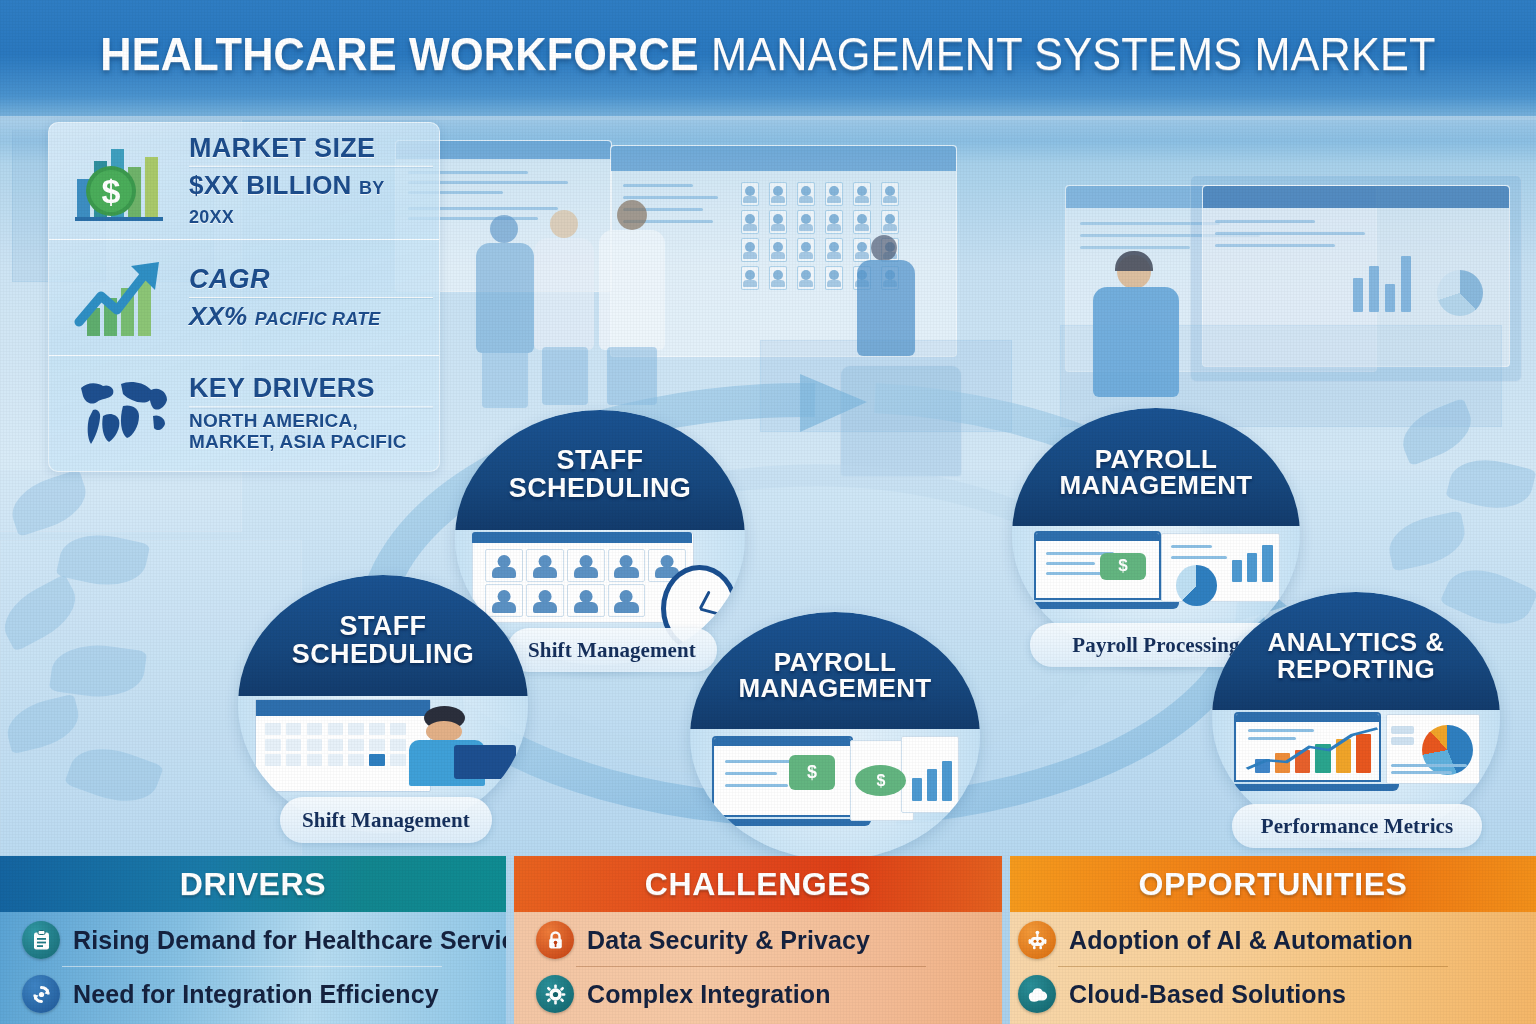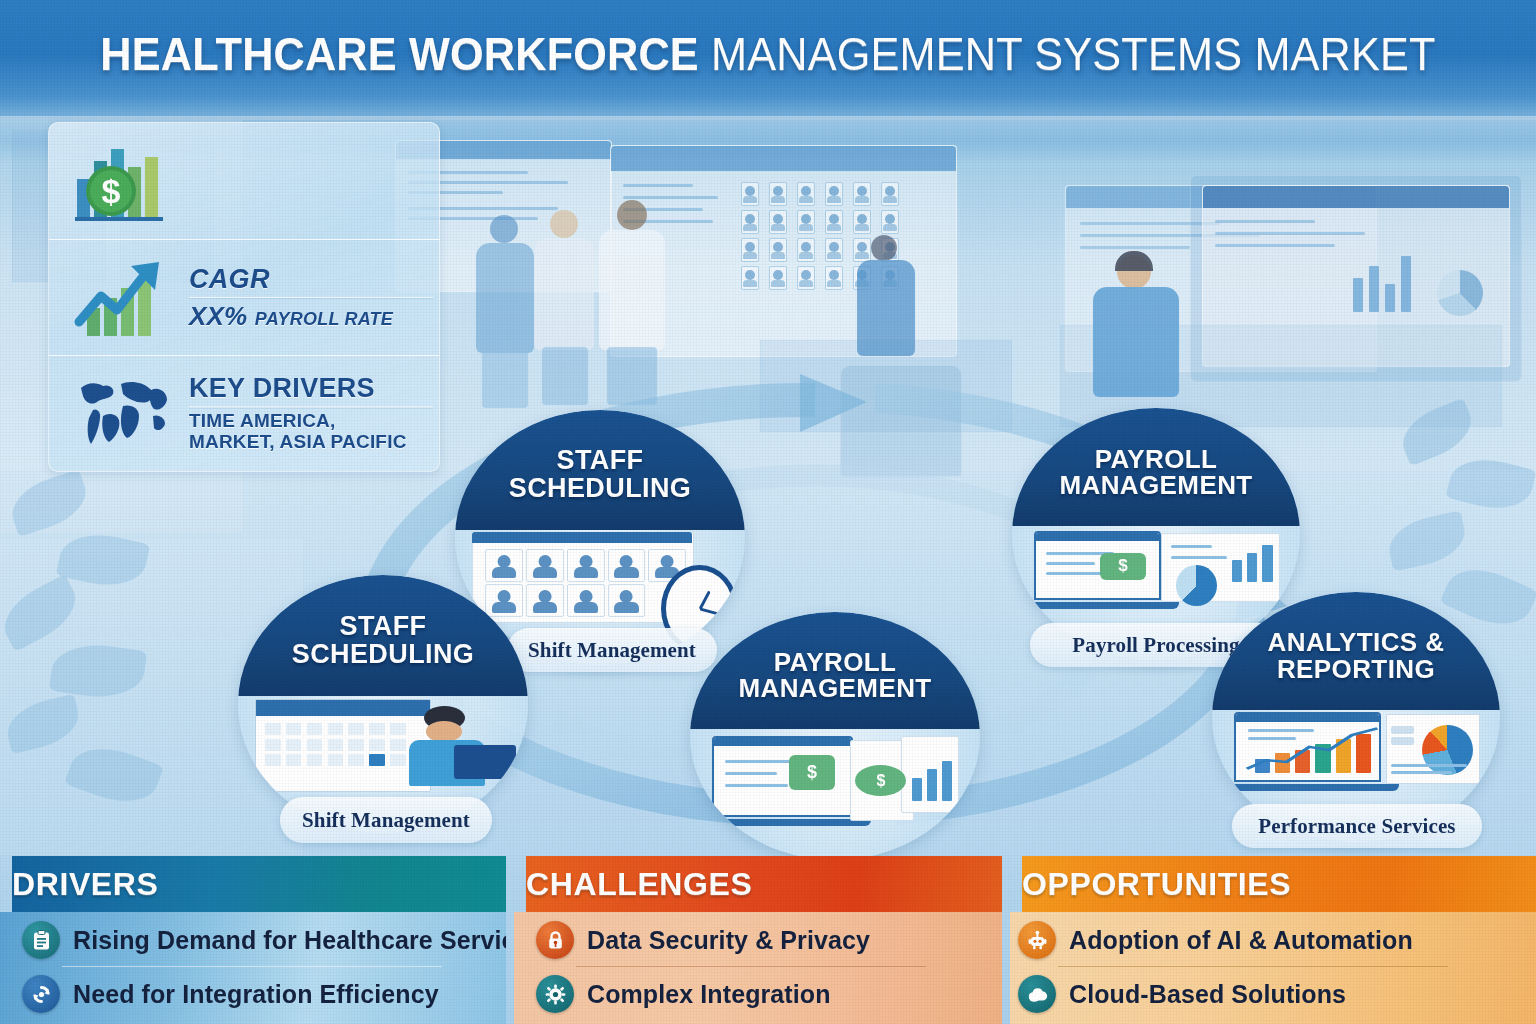--- a/index.html
+++ b/index.html
@@ -134,22 +134,22 @@
   .avatar b{position:absolute;left:16%;bottom:10%;width:68%;height:34%;border-radius:6px 6px 2px 2px;background:#5c92c4;}
   .cal{position:absolute;background:#fff;border:1px solid #bed6ea;border-radius:2px;}
   .cal .hd{position:absolute;left:0;top:0;right:0;height:18%;background:#2e6fae;}
   .calcell{position:absolute;background:#e7f1f9;border-radius:1px;}
   .pie{position:absolute;border-radius:50%;}
 
   
   .bottom{position:absolute;left:0;top:856px;width:1536px;height:168px;}
   .bp{position:absolute;top:0;height:168px;overflow:hidden;}
   .bp-head{
-    position:absolute;left:12px;top:0;width:100%;height:56px;
-    display:flex;align-items:center;
+    position:absolute;left:0;top:0;width:100%;height:56px;
+    display:flex;align-items:center;justify-content:center;
   }
   .bp-head span{
     color:#fff;font-family:"Liberation Sans Narrow","Liberation Sans",sans-serif;
     font-weight:bold;font-size:32px;letter-spacing:.6px;
     text-shadow:0 2px 3px rgba(0,0,0,.28),0 1px 0 rgba(255,255,255,.25);
   }
   .bp-body{position:absolute;left:0;top:56px;width:100%;height:112px;}
   .bitem{position:absolute;left:0;width:100%;height:52px;display:flex;align-items:center;}
   .bicon{
     position:relative;flex:0 0 auto;width:38px;height:38px;border-radius:50%;
@@ -393,39 +393,47 @@
           <rect x="21" y="22" width="13" height="58" fill="#2f8f9e"></rect>
           <rect x="38" y="10" width="13" height="70" fill="#3f9fbf"></rect>
           <rect x="55" y="28" width="13" height="52" fill="#6fb36a"></rect>
           <rect x="72" y="18" width="13" height="62" fill="#a9c96a"></rect>
           <rect x="2" y="78" width="88" height="4" fill="#2a6fa8"></rect>
           <circle cx="38" cy="52" r="25" fill="#3c9a4e"></circle>
           <circle cx="38" cy="52" r="21" fill="#4aad5a"></circle>
           <text x="38" y="64" font-family="Liberation Sans, sans-serif" font-size="34" font-weight="bold" fill="#ffffff" text-anchor="middle">$</text>
         </svg>
       </div>
+      <div class="stat-txt">
+        <div class="stat-h">MARKET SIZE</div>
+        <div class="stat-sep"></div>
+        <div class="stat-v">
+          <span>$XX BILLION</span>
+          <small>BY 20XX</small>
+        </div>
+      </div>
     </div>
 
     <div class="stat-row" style="top:116px;font-style:italic;">
       <div class="stat-ico">
         <svg viewBox="0 0 100 84" width="100" height="84">
           <rect x="14" y="52" width="13" height="28" fill="#5fae6e"></rect>
           <rect x="31" y="42" width="13" height="38" fill="#63b36f"></rect>
           <rect x="48" y="32" width="13" height="48" fill="#78bd72"></rect>
           <rect x="65" y="20" width="13" height="60" fill="#8cc576"></rect>
           <path d="M6 66 L28 40 L44 54 L72 18" stroke="#2f8fc4" stroke-width="9" fill="none" stroke-linecap="round" stroke-linejoin="round"></path>
           <path d="M58 10 L86 6 L82 34 Z" fill="#2f8fc4"></path>
         </svg>
       </div>
       <div class="stat-txt">
         <div class="stat-h">CAGR</div>
         <div class="stat-sep"></div>
         <div class="stat-v">
           <span>XX%</span>
-          <small>PAYROLL RATE</small>
+          <small>PACIFIC RATE</small>
         </div>
       </div>
     </div>
 
     <div class="stat-row" style="top:232px;">
       <div class="stat-ico">
         <svg viewBox="0 0 100 84" width="100" height="84">
           <g fill="#1e4f8f">
             <path d="M8 16 C14 10 24 10 30 14 C36 12 42 16 40 22 C36 28 28 26 24 30 C18 34 12 30 10 24 Z"></path>
             <path d="M20 38 C24 36 28 40 27 46 C26 56 22 66 18 72 C14 66 14 54 16 46 Z"></path>
@@ -434,21 +442,21 @@
             <path d="M50 34 C58 32 66 36 66 44 C66 54 60 64 54 66 C48 62 46 48 50 34 Z"></path>
             <path d="M78 18 C86 14 94 20 94 28 C92 36 84 40 80 36 C76 30 76 22 78 18 Z"></path>
             <path d="M80 44 C86 42 92 46 92 52 C90 58 84 60 81 56 Z"></path>
           </g>
         </svg>
       </div>
       <div class="stat-txt">
         <div class="stat-h">KEY DRIVERS</div>
         <div class="stat-sep"></div>
         <div class="stat-v">
-          <div class="sm">TIME AMERICA,</div>
+          <div class="sm">NORTH AMERICA,</div>
           <div class="sm">MARKET, ASIA PACIFIC</div>
         </div>
       </div>
     </div>
   </div>
 
   <div class="flow">
     <svg width="1090" height="520" viewBox="0 0 1090 520">
       <defs>
         <linearGradient id="arrG" x1="0" y1="0" x2="1" y2="1">
@@ -634,21 +642,21 @@
         </svg>
         <div class="lapbase" style="left:-3%;top:80%;width:70%;"></div>
         <div class="doc" style="left:62%;top:2%;width:36%;height:76%;"></div>
         <div class="pie" style="left:76%;top:14%;width:20%;padding-bottom:20%;height:0;background:conic-gradient(#2f7fc0 0 44%,#5fb0dd 44% 72%,#e8571f 72% 88%,#f0a429 88% 100%);"></div>
         <div class="grid-cell" style="left:64%;top:16%;width:9%;height:9%;"></div>
         <div class="grid-cell" style="left:64%;top:28%;width:9%;height:9%;"></div>
         <div class="ln" style="left:64%;top:58%;width:30%;"></div>
         <div class="ln" style="left:64%;top:66%;width:24%;"></div>
       </div>
     </div>
-    <div class="pill" style="left:20px;top:212px;width:250px;height:44px;font-size:21px;">Performance Services</div>
+    <div class="pill" style="left:20px;top:212px;width:250px;height:44px;font-size:21px;">Performance Metrics</div>
   </div>
 
   <div class="bottom">
 
     <div class="bp" id="panel-drivers" style="left:0;width:506px;">
       <div class="bp-head">
         <span>DRIVERS</span>
       </div>
       <div class="bp-body">
         <div class="bitem" style="top:2px;">

